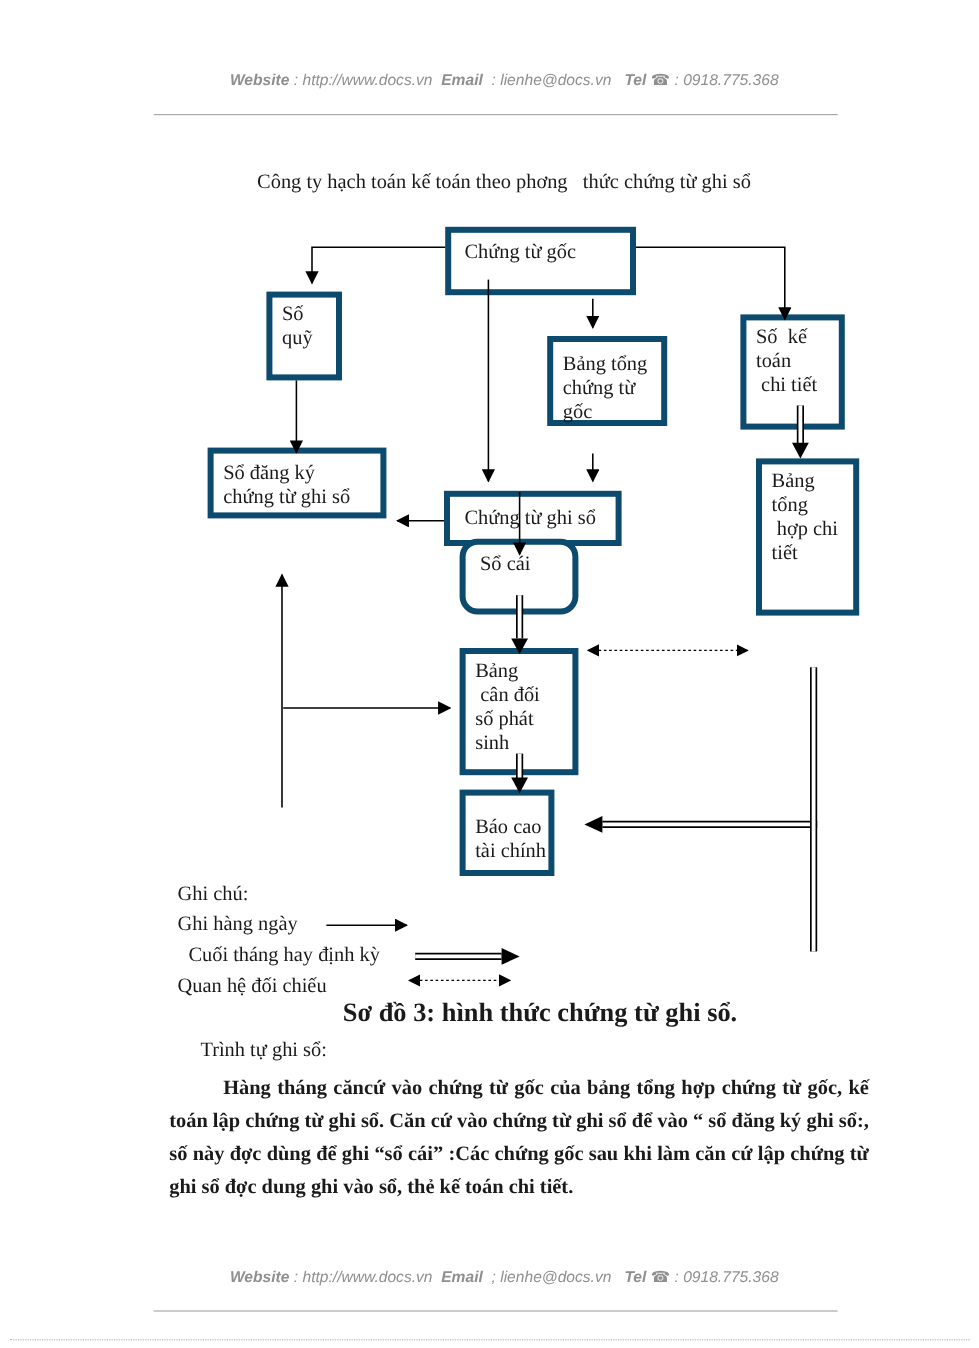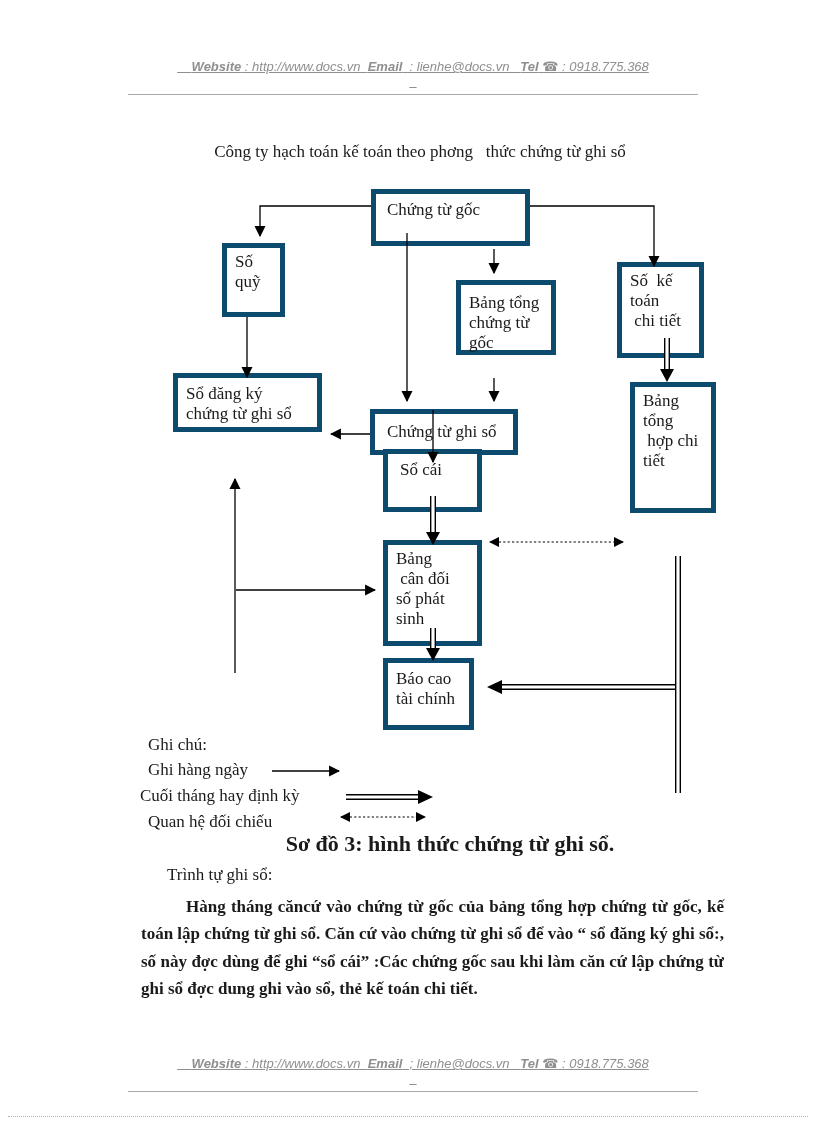--- a/index.html
+++ b/index.html
@@ -6,21 +6,21 @@
   body{
     width:816px;height:1123px;position:relative;background:#fff;
     font-family:"Liberation Serif","DejaVu Serif",serif;color:#1a1a1a;
     overflow:hidden;
   }
   
   .rule-head{
     position:absolute;left:128px;width:570px;text-align:center;
     font-family:"Liberation Sans","DejaVu Sans",sans-serif;
     font-style:italic;font-size:13px;color:#8f8f8f;
-    border-bottom:1px solid #a9a9a9;padding-bottom:5px;white-space:pre-wrap;text-decoration:underline;
+    border-bottom:1px solid #a9a9a9;padding-bottom:5px;white-space:pre-wrap;
   }
   .rule-head b{font-weight:bold;}
   
   .doc-title{
     position:absolute;left:120px;top:142px;width:600px;text-align:center;
     font-size:17px;white-space:pre-wrap;
   }
   
   .fbox{
     position:absolute;border:5px solid #0c4a6e;background:#fff;
@@ -69,30 +69,30 @@
 quỹ</div>
   <div class="fbox" style="left:456px;top:280px;width:100px;height:75px;padding-top:8px;">Bảng tổng
 chứng từ
 gốc</div>
   <div class="fbox" style="left:617px;top:262px;width:87px;height:96px;">Số  kế
 toán
  chi tiết</div>
   <div class="fbox" style="left:173px;top:373px;width:149px;height:59px;padding-top:6px;">Sổ đăng ký
 chứng từ ghi sổ</div>
   <div class="fbox" style="left:370px;top:409px;width:148px;height:46px;padding-top:8px;padding-left:12px;">Chứng từ ghi sổ</div>
-  <div class="fbox" style="left:383px;top:449px;width:99px;height:63px;padding-top:6px;padding-left:12px;z-index:1;">Sổ cái</div>
+  <div class="fbox" style="left:383px;top:449px;width:99px;height:63px;padding-top:6px;padding-left:12px;z-index:1;border-radius:15px;">Sổ cái</div>
   <div class="fbox" style="left:630px;top:382px;width:86px;height:131px;">Bảng
 tổng
  hợp chi
 tiết</div>
   <div class="fbox" style="left:383px;top:540px;width:99px;height:106px;">Bảng
  cân đối
 số phát
 sinh</div>
-  <div class="fbox" style="left:383px;top:658px;width:91px;height:72px;padding-top:6px;">Báo cao
+  <div class="fbox" style="left:383px;top:658px;width:79px;height:72px;padding-top:16px;">Báo cao
 tài chính</div>
 
   <svg class="connectors" width="816" height="1123" viewBox="0 0 816 1123">
     <defs>
       <marker id="arr" viewBox="0 0 10 10" refX="9" refY="5" markerWidth="8.5" markerHeight="8.5" orient="auto-start-reverse">
         <path d="M0 0 L10 5 L0 10 z" fill="#000"></path>
       </marker>
     </defs>
 
     <path class="dblb" d="M667 338 V370"></path>
@@ -125,21 +125,21 @@
 
     <path class="ln" d="M272 771 H339" marker-end="url(#arr)"></path>
     <path class="dblb" d="M346 797 H418"></path>
     <path class="dblw" d="M346 797 H418"></path>
     <polygon class="ah" points="433,797 418,790 418,804"></polygon>
     <path class="dot" d="M341 817 H425" marker-start="url(#arr)" marker-end="url(#arr)"></path>
   </svg>
 
   <div class="legend-item" style="left:148px;top:735px;">Ghi chú:</div>
   <div class="legend-item" style="left:148px;top:760px;">Ghi hàng ngày</div>
-  <div class="legend-item" style="left:140px;top:786px;">Cuối tháng hay định kỳ</div>
+  <div class="legend-item" style="left:157px;top:786px;">Cuối tháng hay định kỳ</div>
   <div class="legend-item" style="left:148px;top:812px;">Quan hệ đối chiếu</div>
 
   <div class="caption">Sơ đồ 3: hình thức chứng từ ghi sổ.</div>
 
   <div class="bodytext">
     <p class="p-intro">Trình tự ghi sổ:</p>
     <p class="p-main">Hàng tháng căncứ vào chứng từ gốc của bảng tổng hợp chứng từ gốc, kế toán lập chứng từ ghi sổ. Căn cứ vào chứng từ ghi sổ để vào “ sổ đăng ký ghi sổ:, số này đợc   dùng để ghi “sổ cái” :Các chứng gốc sau khi làm căn cứ lập chứng từ ghi sổ đợc   dung ghi vào sổ, thẻ kế toán chi tiết.</p>
   </div>
 
   <div class="rule-head" style="top:1041px;">

